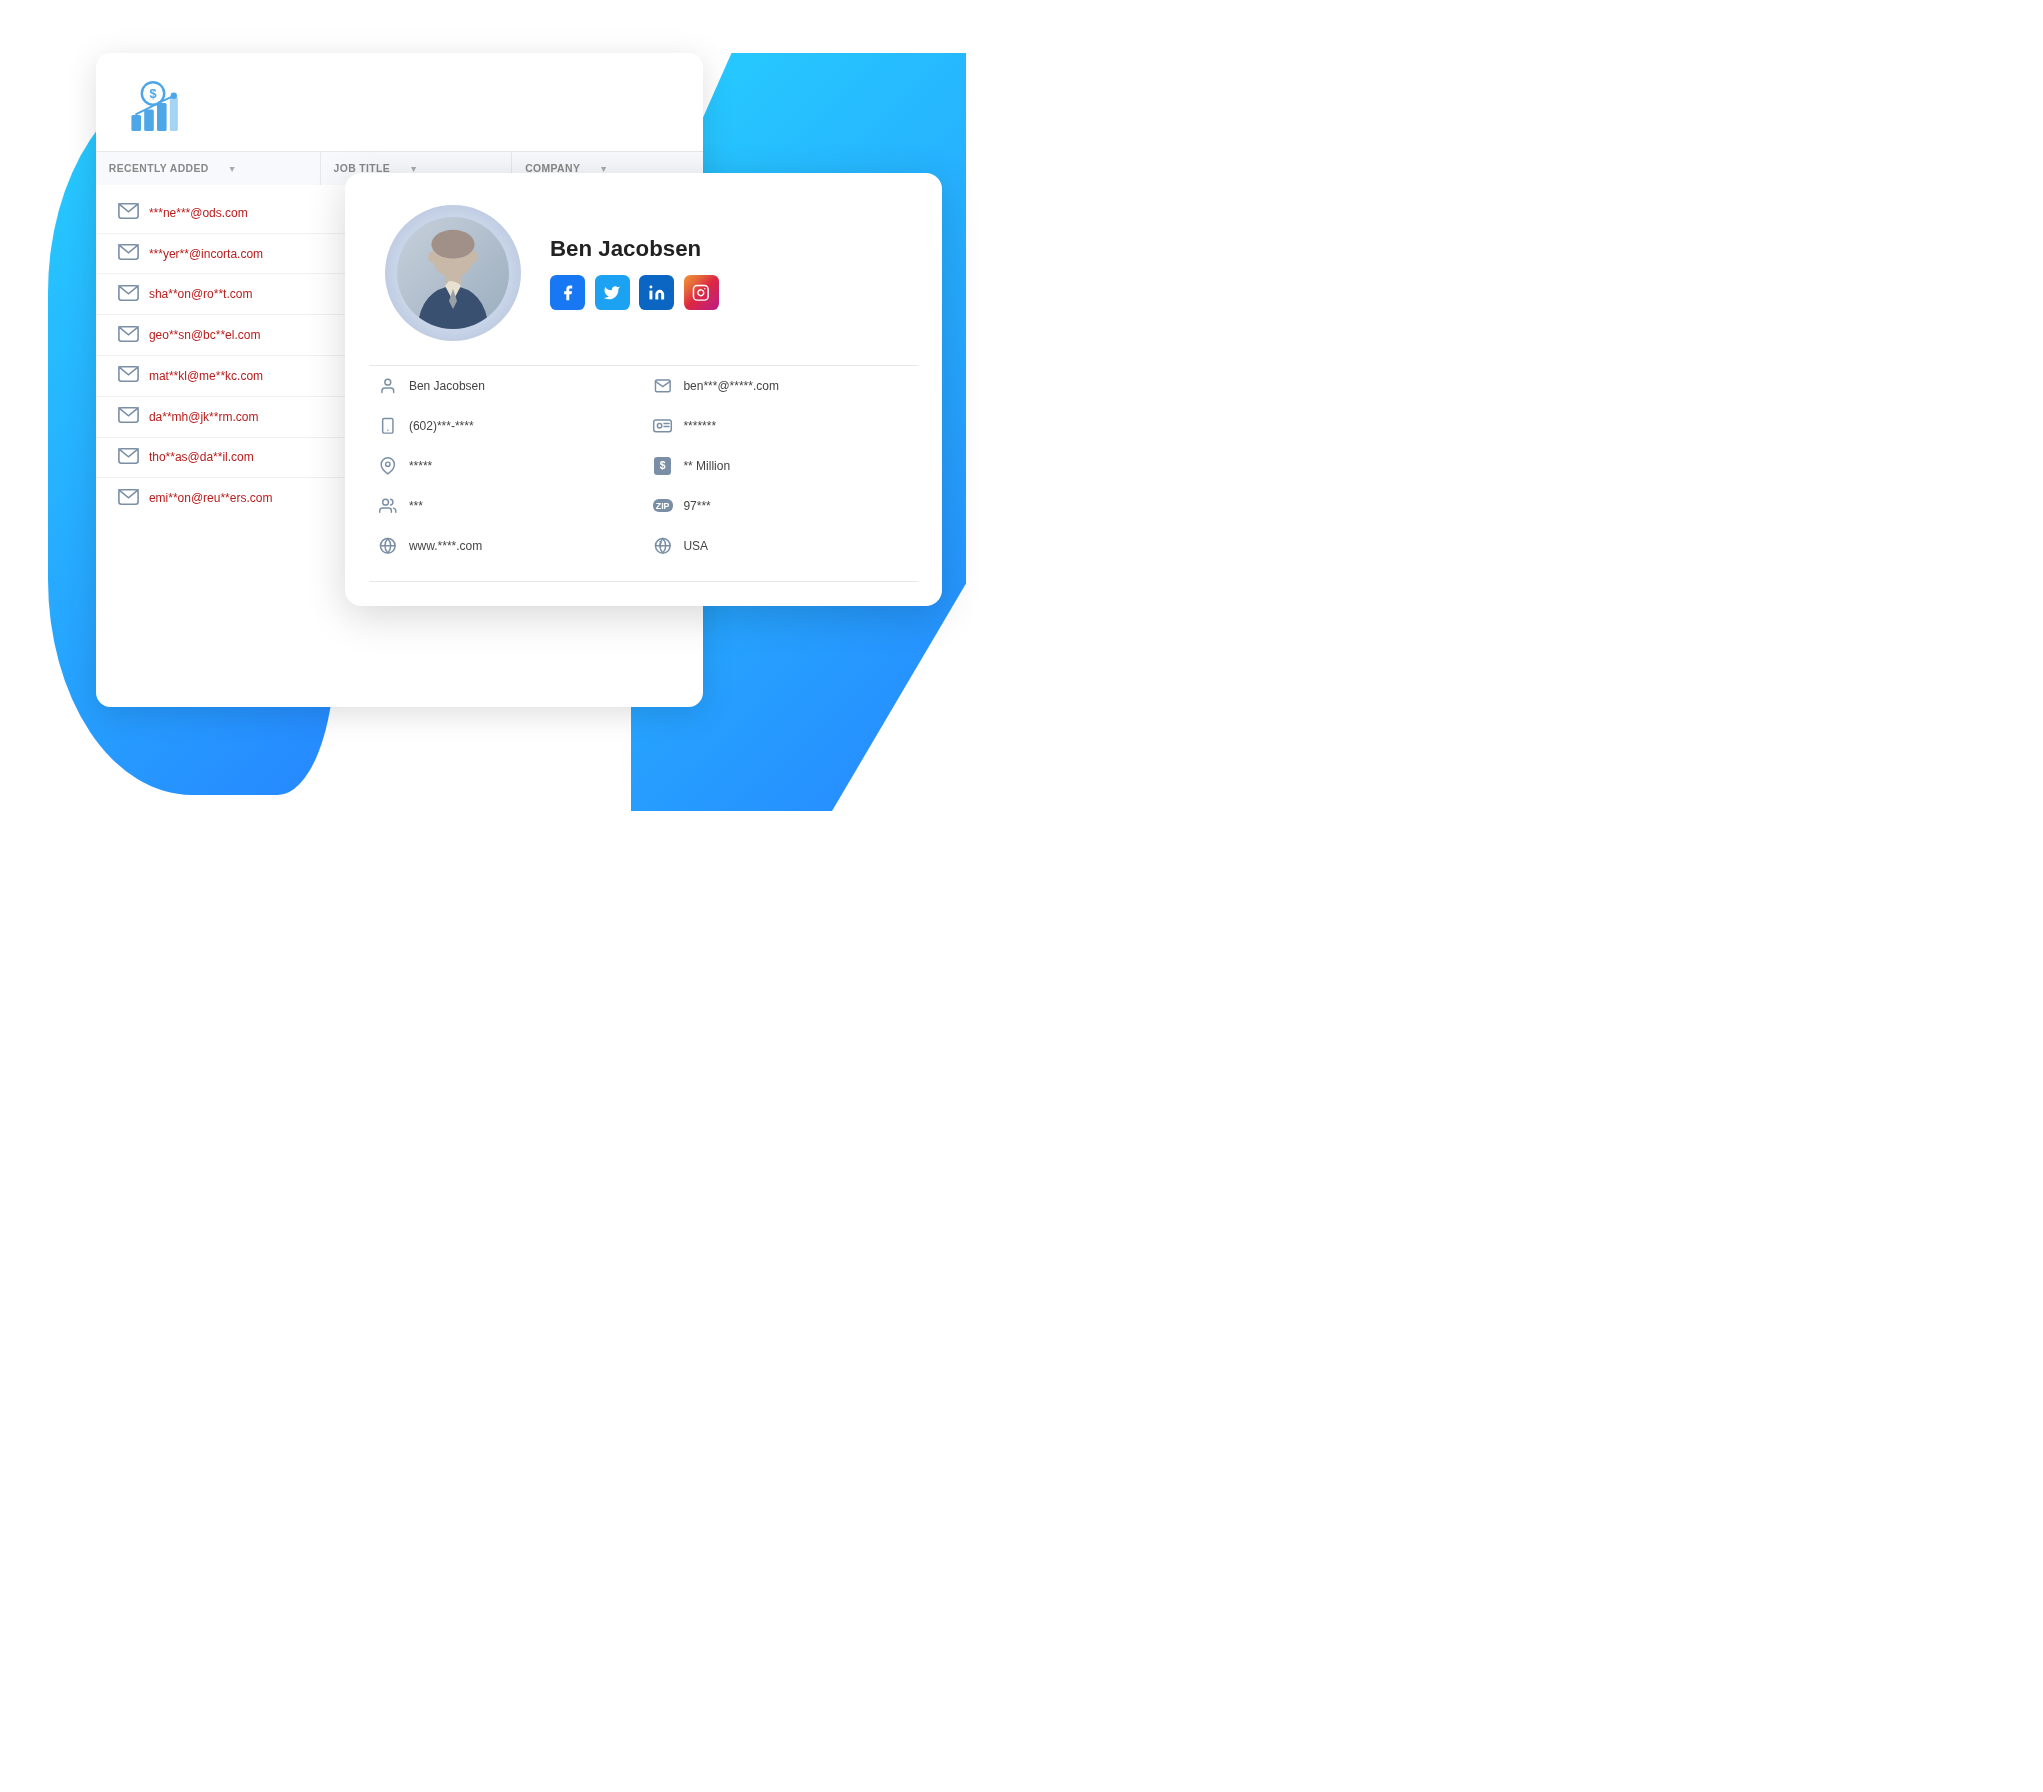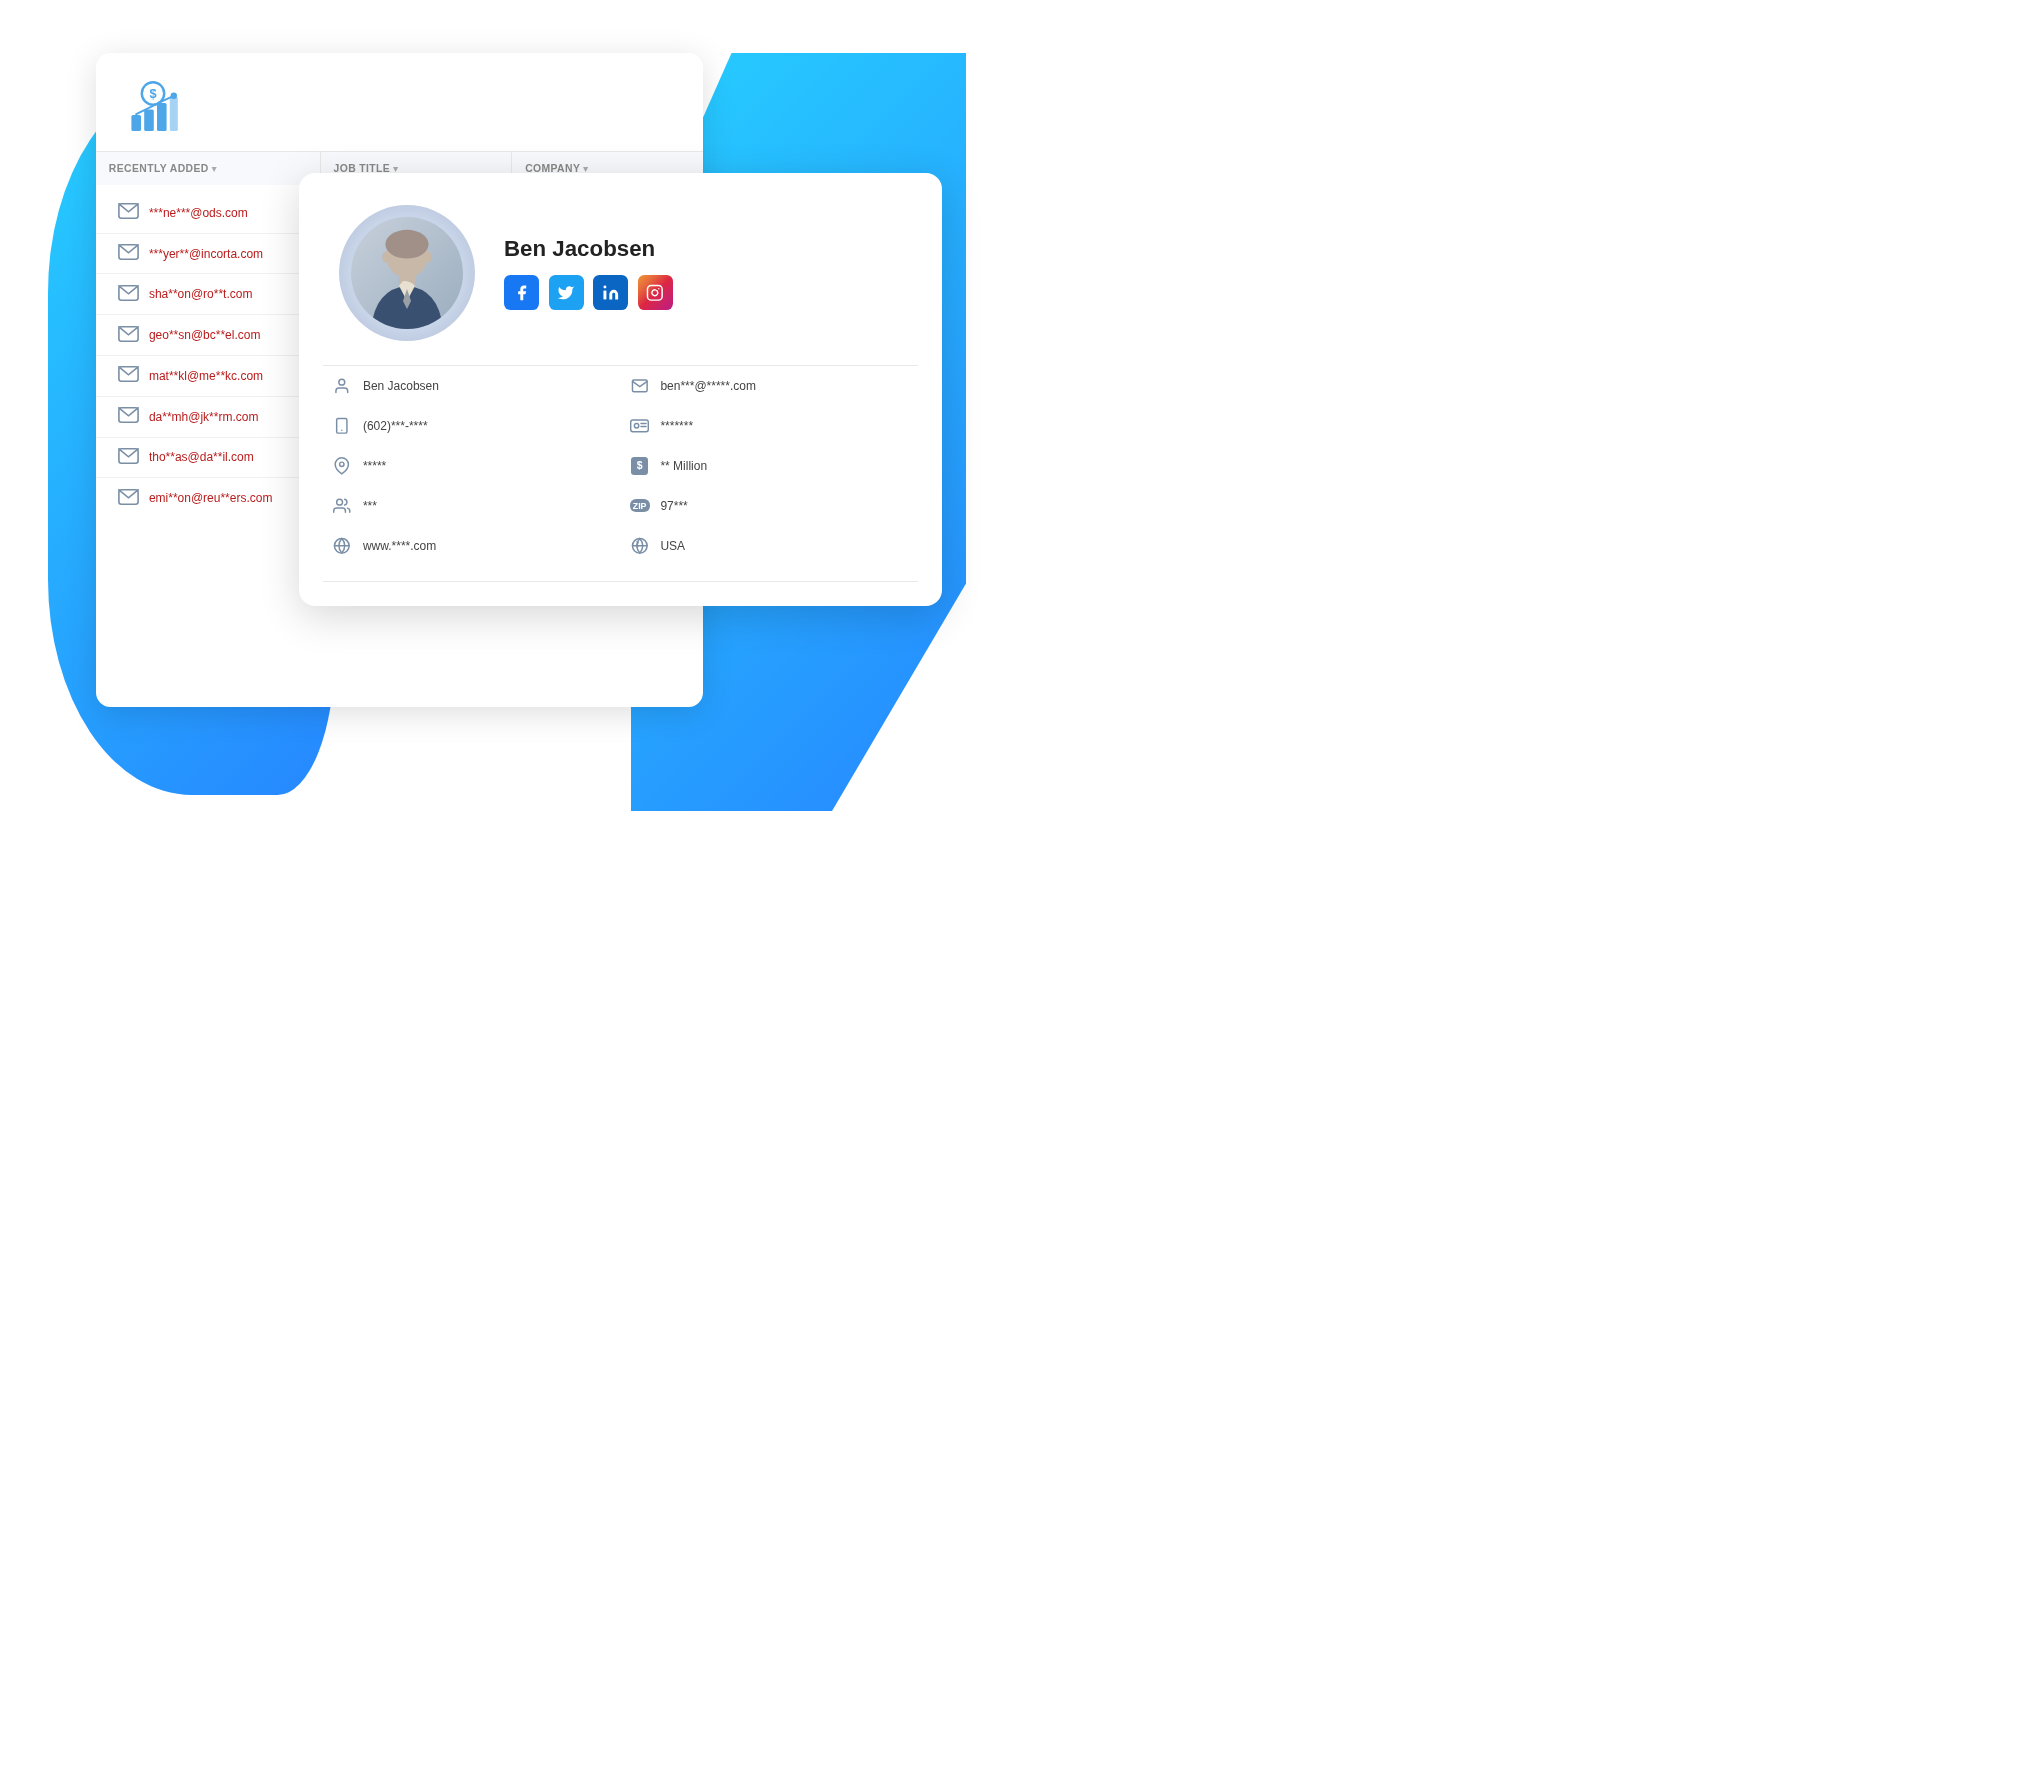--- a/index.html
+++ b/index.html
@@ -90,21 +90,21 @@
 
     .col-header {
       flex: 1;
       padding: 11.2px 12.8px;
       font-size: 10.4px;
       font-weight: 600;
       color: #888;
       letter-spacing: 0.4px;
       display: flex;
       align-items: flex-end;
-      gap: 1px;
+      gap: 19px;
       border-right: 0.8px solid #e8e8e8;
     }
     .col-header:last-child { border-right: none; }
     .col-header.first { flex: 1.2; }
 
     .col-chevron {
       font-size: 8.8px;
       color: #aaa;
     }
 
@@ -130,21 +130,21 @@
     .email-text {
       font-size: 12px;
       color: #b91c1c;
     }
 
     
     .detail-card {
       position: absolute;
       right: 8px;
       top: 144px;
-      width: 643px;
+      width: 597px;
       background: #fff;
       border-radius: 16px;
       box-shadow: 0 9.6px 40px rgba(0,0,0,0.16);
       z-index: 3;
       padding: 0 0 24px 0;
       overflow: hidden;
     }
 
     .detail-card-top {
       display: flex;

